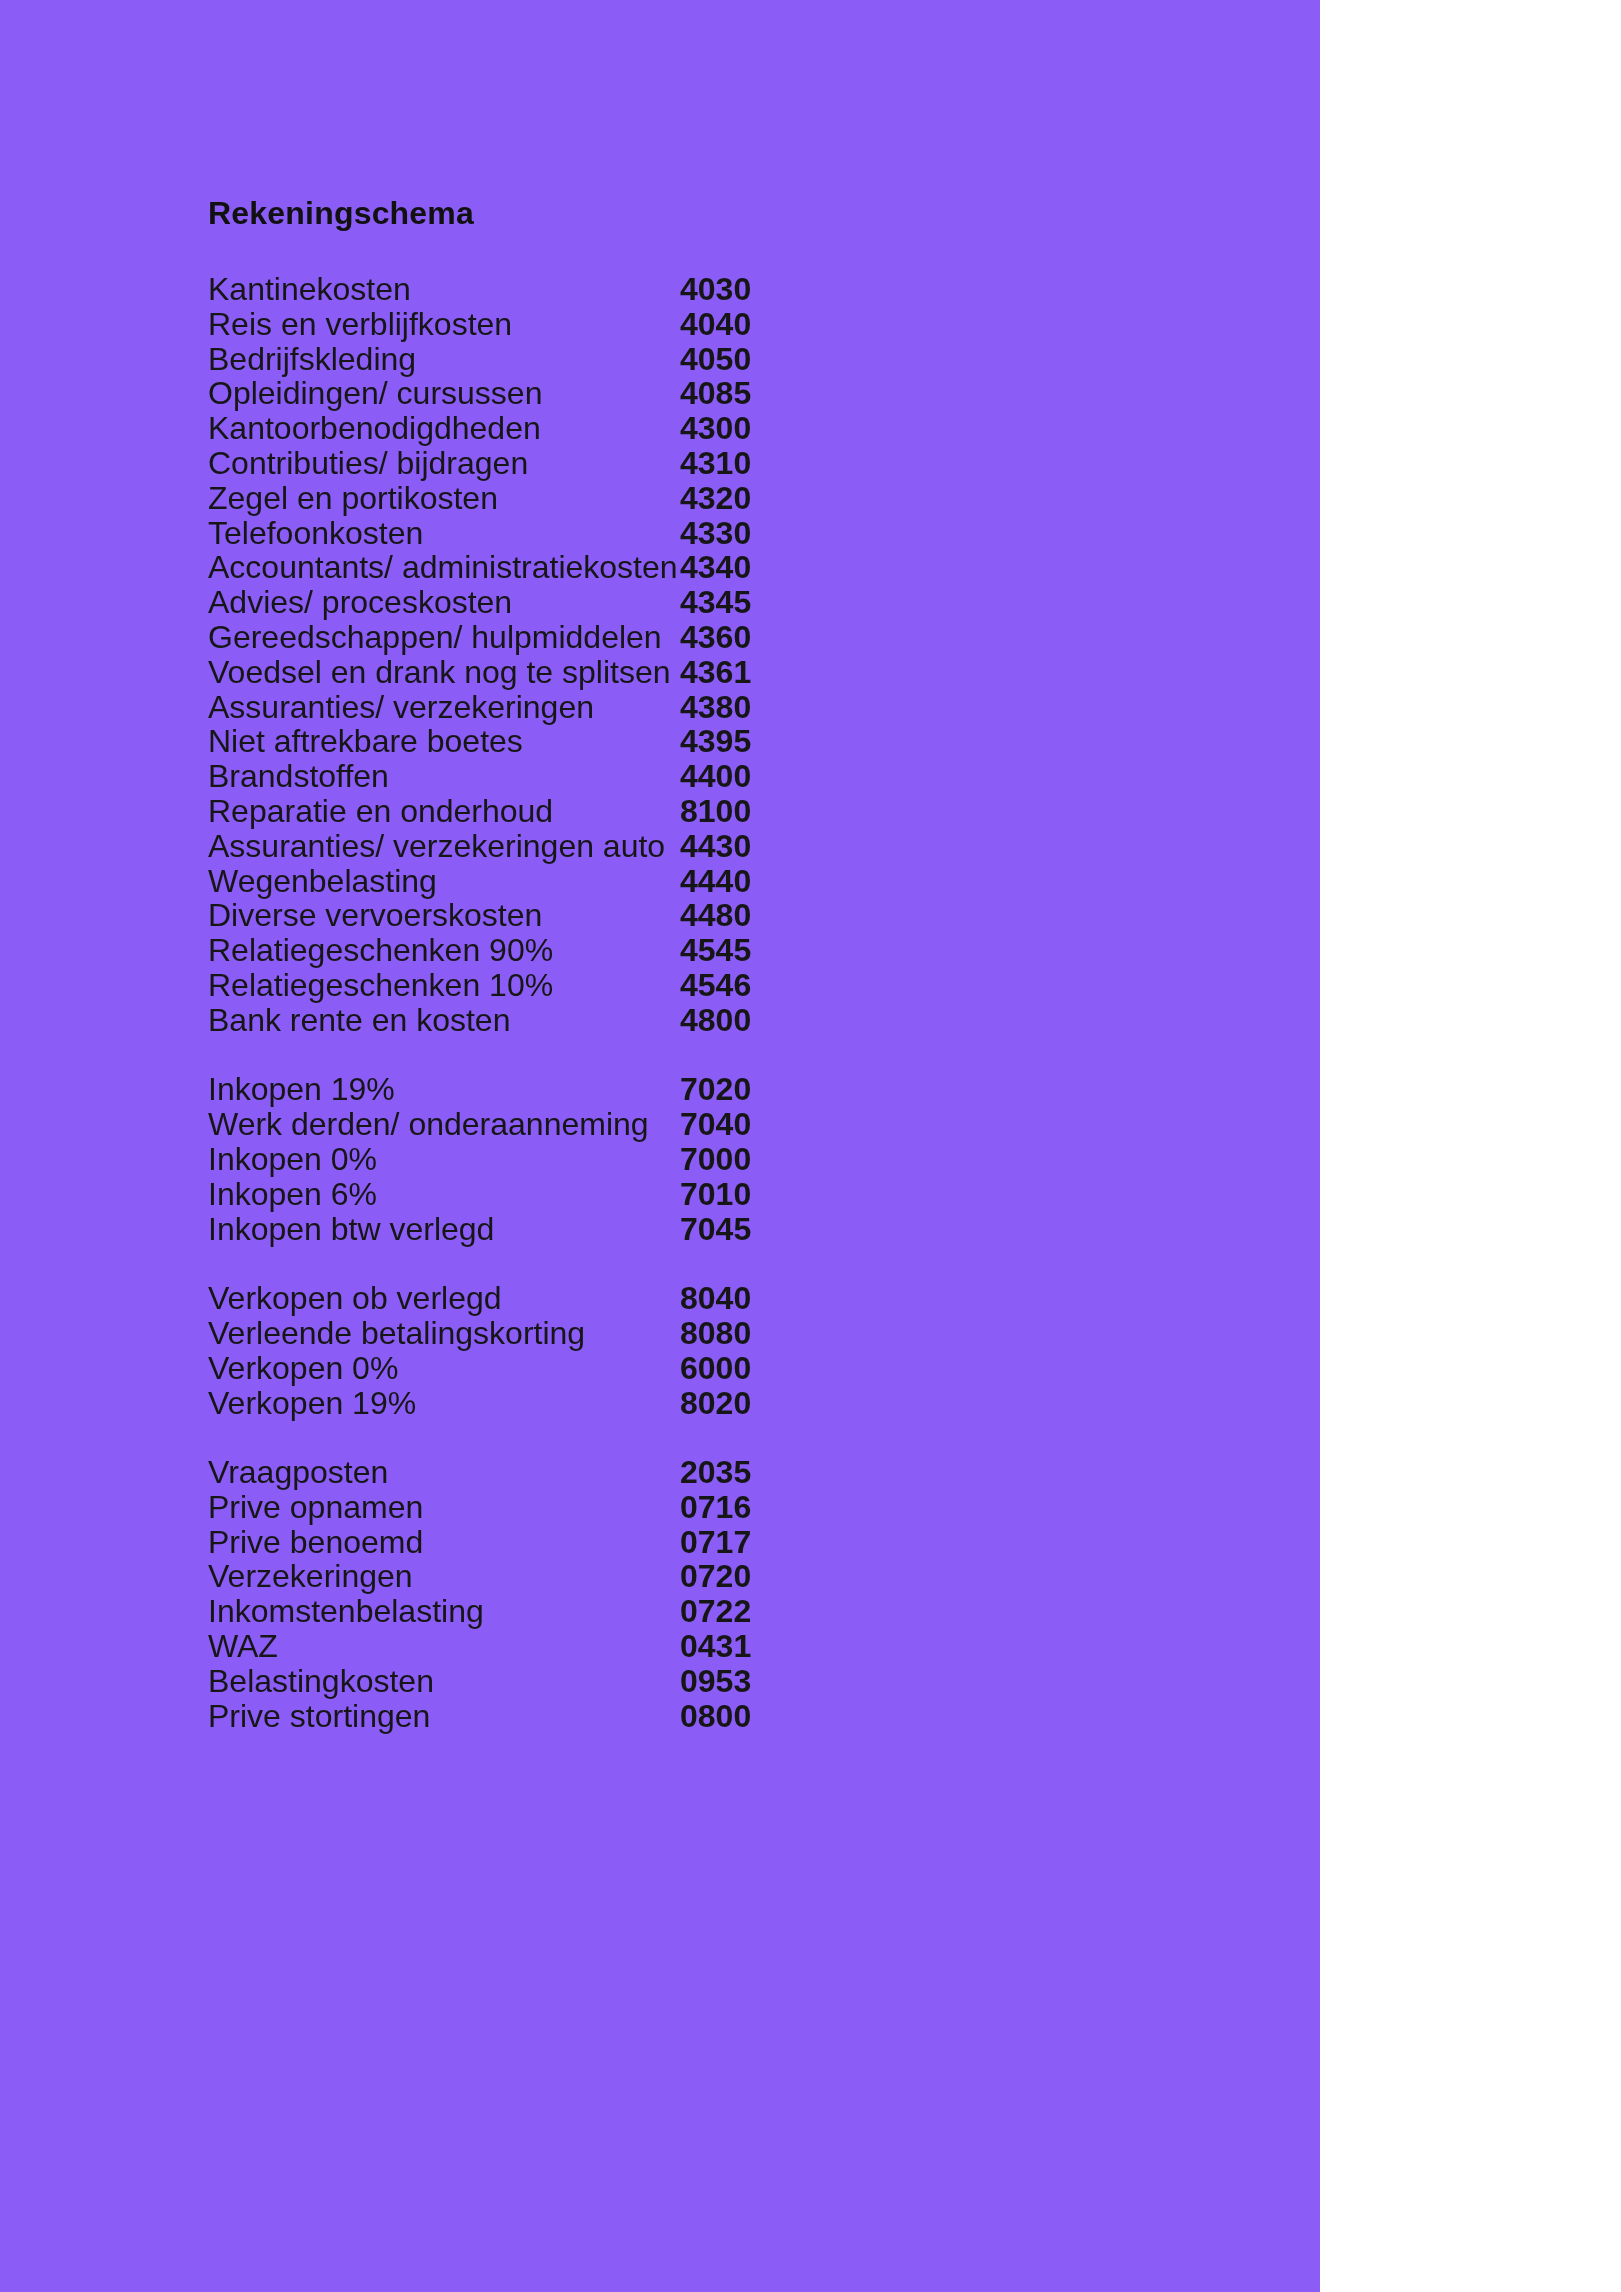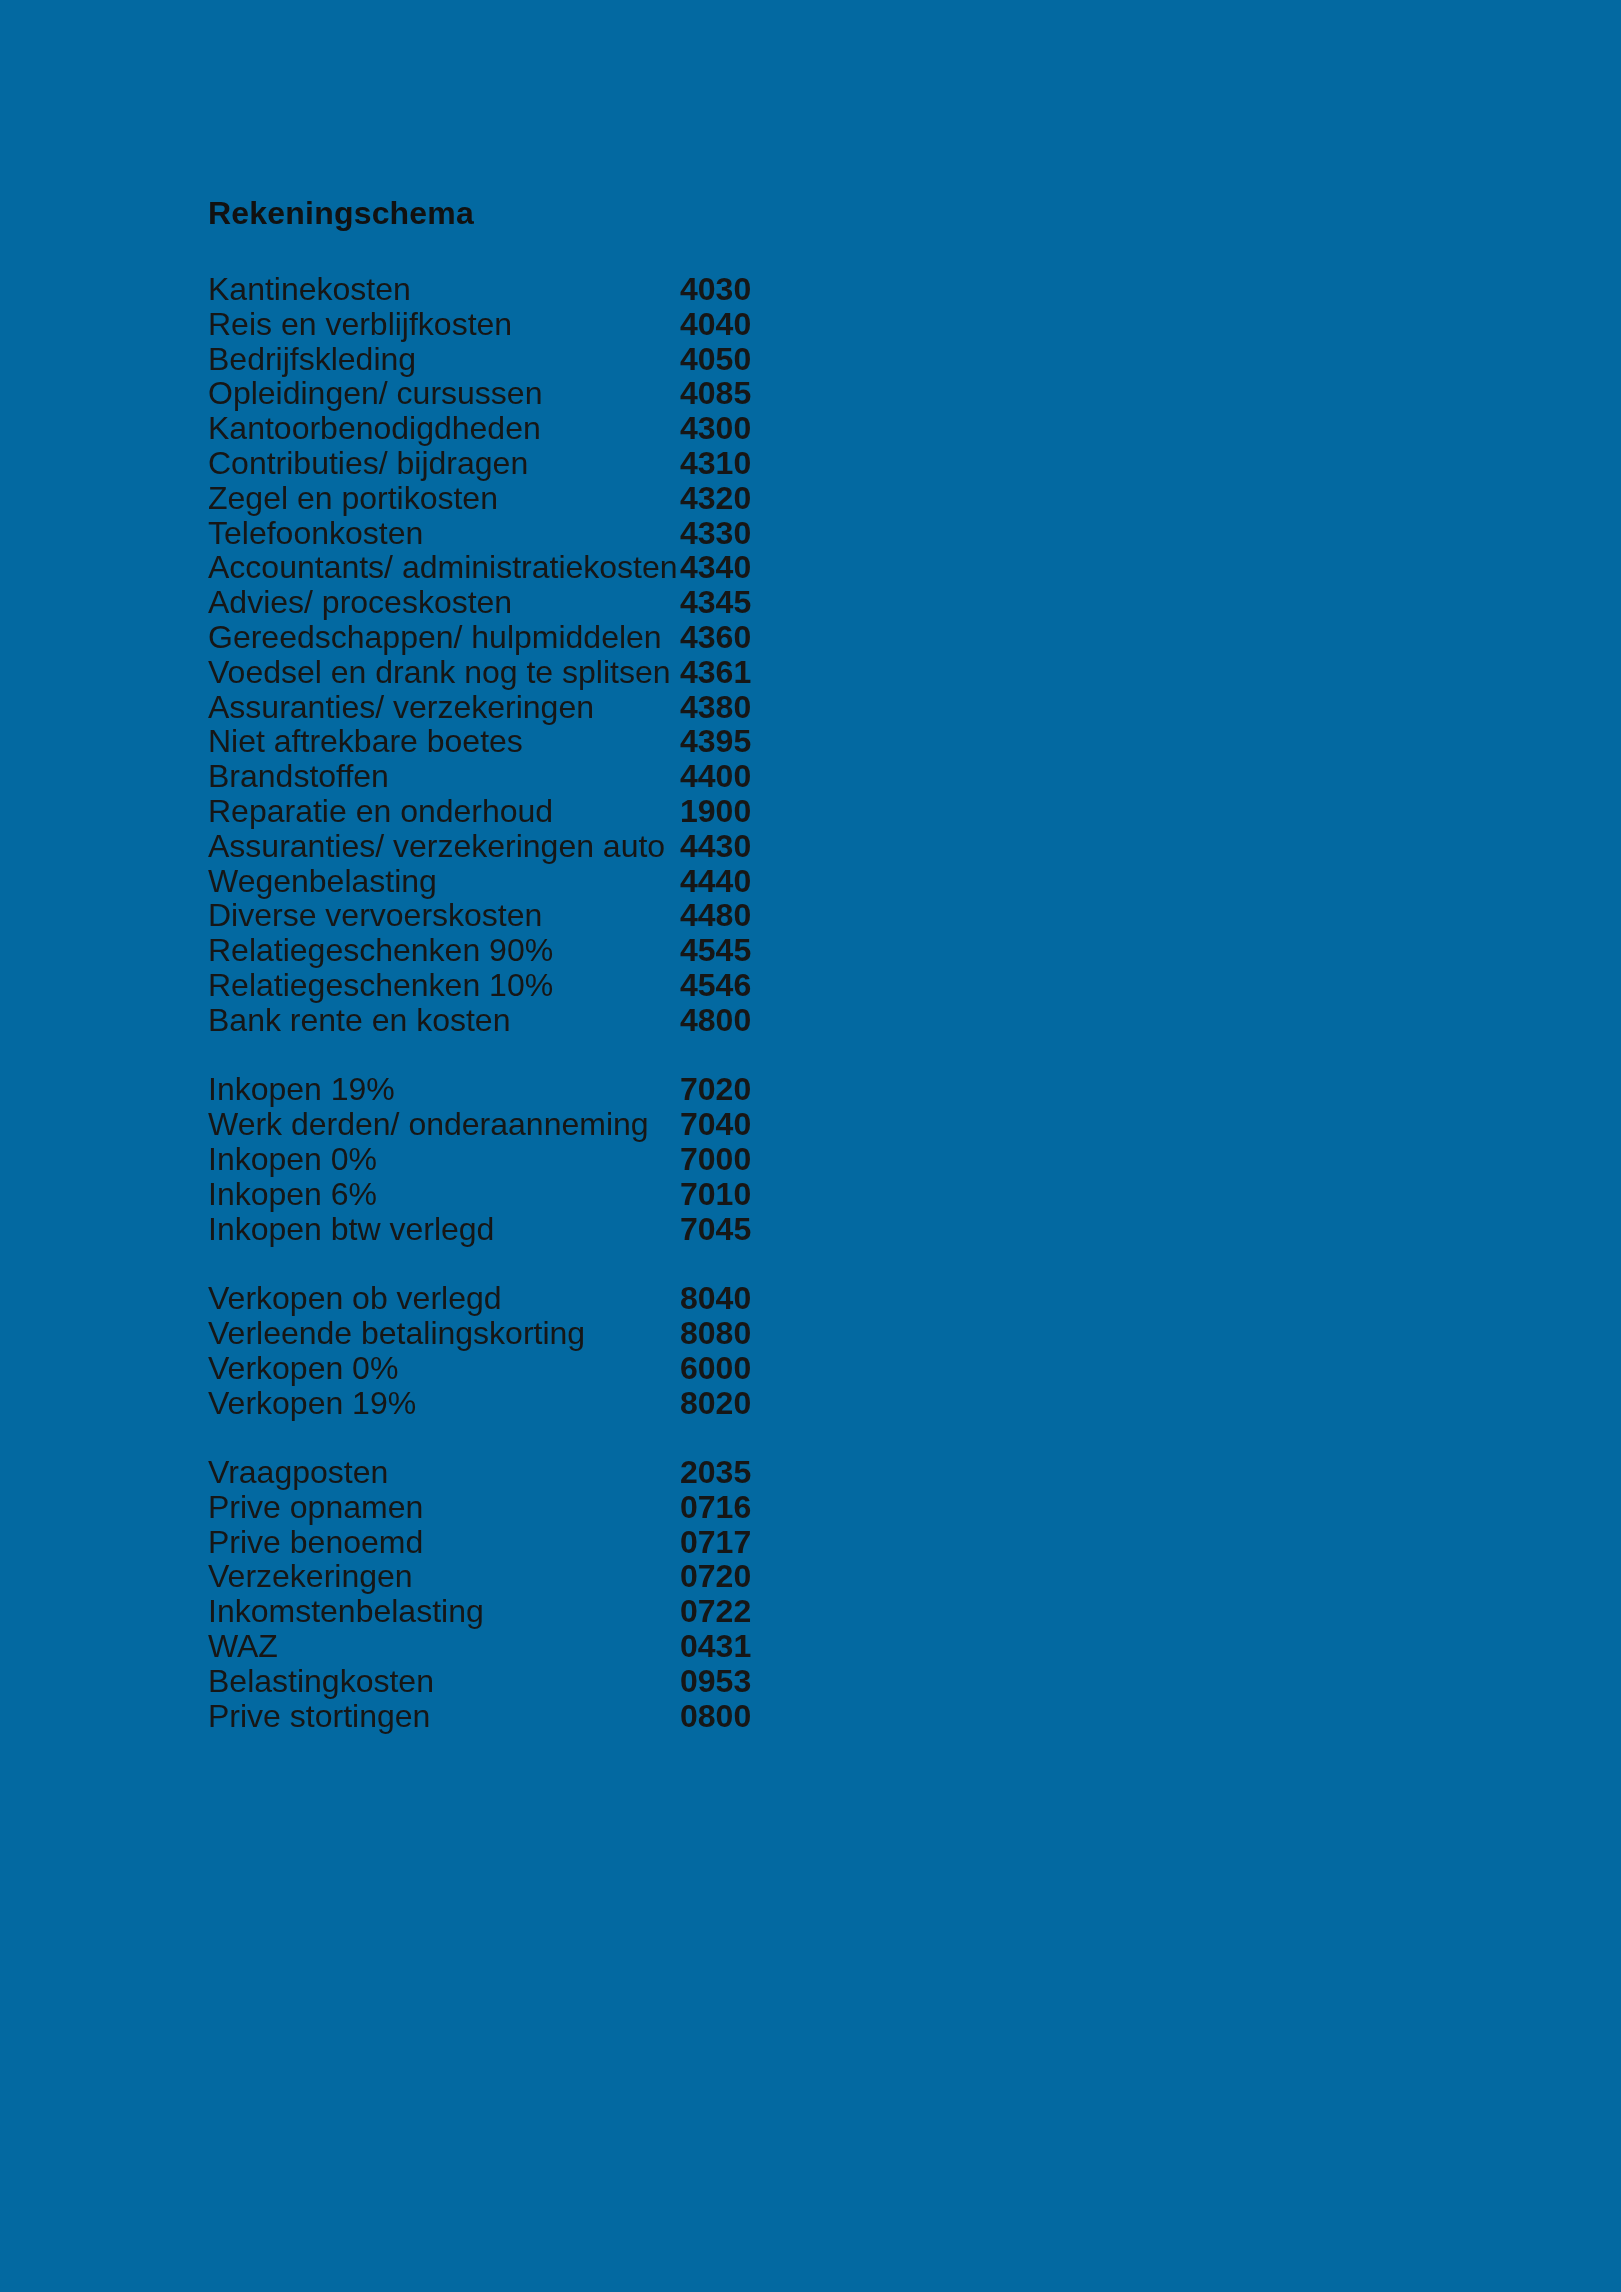--- a/index.html
+++ b/index.html
@@ -2,23 +2,23 @@
 <html><head>
 <meta charset="utf-8">
 <style>
   html, body {
     margin: 0;
     padding: 0;
     background: #ffffff;
   }
   .page {
     position: relative;
-    width: 1621px;
+    width: 1320px;
     height: 2292px;
-    background: #0369a1;
+    background: #8b5cf6;
     overflow: hidden;
     font-family: "Liberation Sans", "DejaVu Sans", sans-serif;
     color: #161616;
   }
   .content {
     position: absolute;
     left: 208px;
     top: 195px;
     width: 1210px;
   }
@@ -117,21 +117,21 @@
           <div class="row">
             <span class="name">Niet aftrekbare boetes</span>
             <span class="code">4395</span>
           </div>
           <div class="row">
             <span class="name">Brandstoffen</span>
             <span class="code">4400</span>
           </div>
           <div class="row">
             <span class="name">Reparatie en onderhoud</span>
-            <span class="code">1900</span>
+            <span class="code">8100</span>
           </div>
           <div class="row">
             <span class="name">Assuranties/ verzekeringen auto</span>
             <span class="code">4430</span>
           </div>
           <div class="row">
             <span class="name">Wegenbelasting</span>
             <span class="code">4440</span>
           </div>
           <div class="row">

